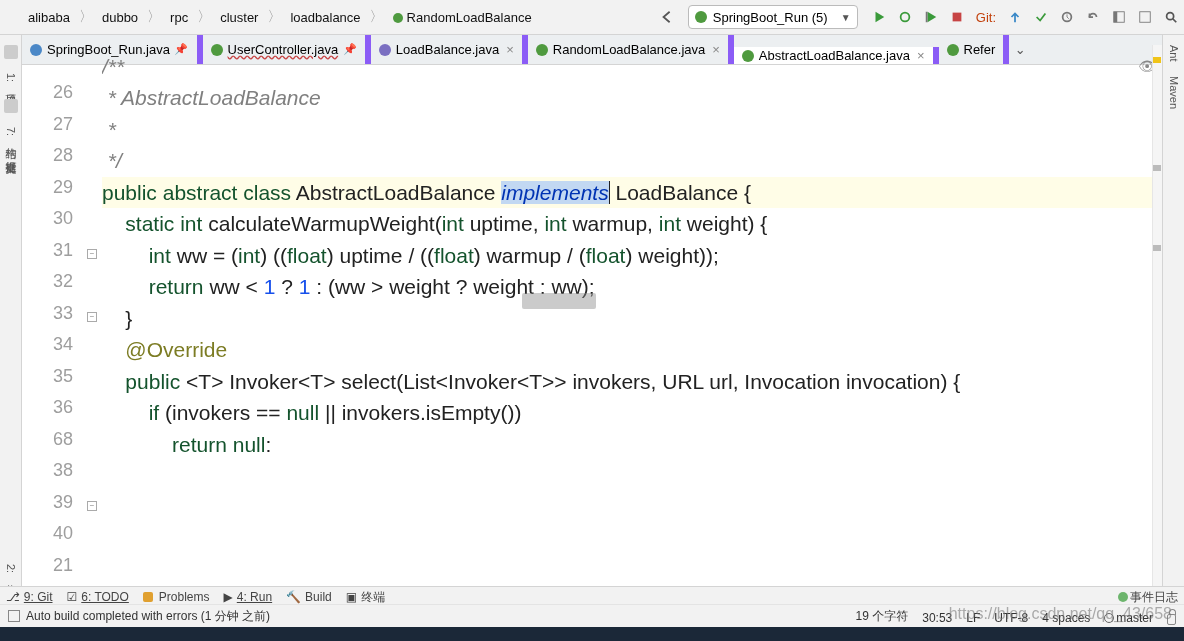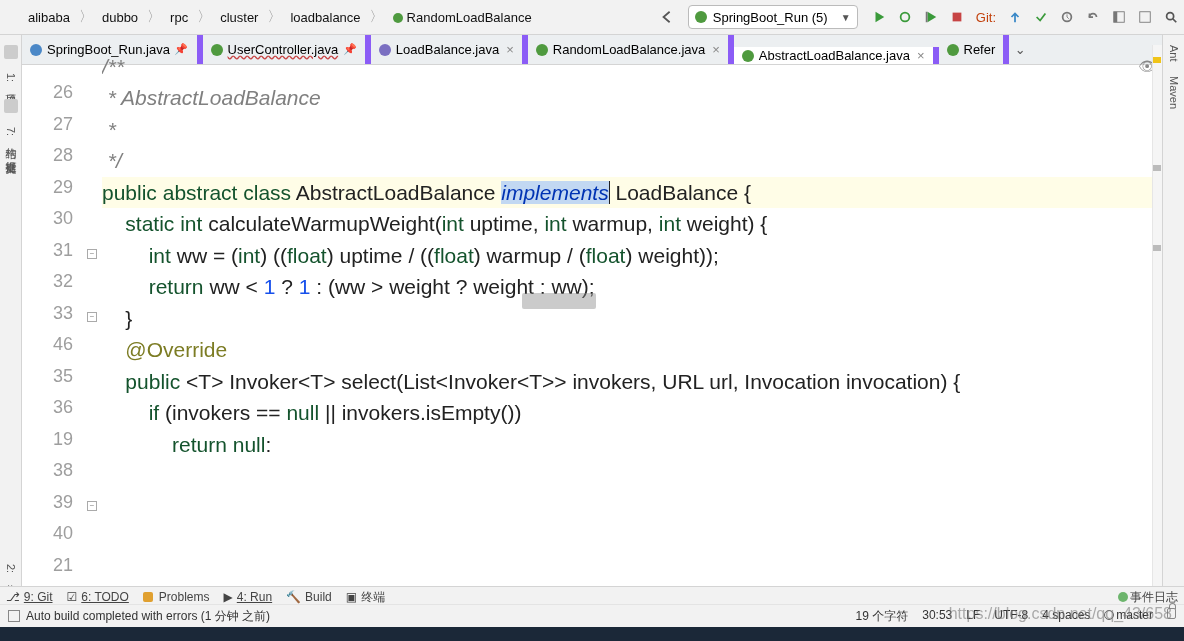--- a/index.html
+++ b/index.html
@@ -59,21 +59,21 @@
 .bottombar{position:absolute;left:0;right:0;bottom:34px;height:21px;background:#f2f2f2;border-top:1px solid #d4d4d4;display:flex;align-items:center;padding:0 6px;gap:14px;color:#444;font-size:12px;}
 .bottombar .item{display:flex;align-items:center;gap:4px;cursor:pointer;}
 .bottombar .u{text-decoration:underline;}
 .bottombar .warn::before{content:"";width:10px;height:10px;background:#e0a030;border-radius:2px;display:inline-block;margin-right:2px;}
 .bottombar .right{margin-left:auto;display:flex;align-items:center;gap:2px;}
 .evdot{width:10px;height:10px;border-radius:50%;background:#6db56d;}
 
 
 .status{position:absolute;left:0;right:0;bottom:14px;height:23px;background:#f2f2f2;border-top:1px solid #e4e4e4;display:flex;align-items:center;padding:0 8px;color:#333;font-size:12px;}
 .status .msg{display:flex;align-items:center;gap:6px;}
-.status .ri{margin-left:auto;display:flex;gap:14px;align-items:flex-start;}
+.status .ri{margin-left:auto;display:flex;gap:14px;align-items:flex-end;}
 .lock{width:9px;height:11px;border:1px solid #888;border-radius:2px;position:relative;}
 .lock::before{content:"";position:absolute;top:-6px;left:1px;width:5px;height:5px;border:1px solid #888;border-bottom:none;border-radius:4px 4px 0 0;}
 .branch::before{content:"";display:inline-block;width:8px;height:8px;border:1px solid #666;border-radius:50%;margin-right:2px;vertical-align:middle;}
 
 
 .taskbar{position:absolute;left:0;right:0;bottom:0;height:14px;background:#1b2838;}
 .watermark{position:absolute;right:12px;bottom:18px;color:rgba(120,120,120,.6);font-size:16px;}
 </style>
 </head>
 <body>
@@ -215,24 +215,24 @@
 <div class="editor">
   <div class="gutter">
     <div class="gline">26</div>
     <div class="gline">27</div>
     <div class="gline">28</div>
     <div class="gline">29</div>
     <div class="gline">30</div>
     <div class="gline">31<span class="fold">−</span></div>
     <div class="gline">32</div>
     <div class="gline">33<span class="fold">−</span></div>
-    <div class="gline">46</div>
+    <div class="gline">34</div>
     <div class="gline">35</div>
     <div class="gline">36</div>
-    <div class="gline">19</div>
+    <div class="gline">68</div>
     <div class="gline">38</div>
     <div class="gline">39<span class="fold">−</span></div>
     <div class="gline">40</div>
     <div class="gline">21</div>
   </div>
   <div class="code" id="code"><div></div><div><span class="comment">/**</span></div><div><span class="comment"> * AbstractLoadBalance</span></div><div><span class="comment"> *</span></div><div><span class="comment"> */</span></div><div class="line-hl"><span class="kw">public</span> <span class="kw">abstract</span> <span class="kw">class</span> AbstractLoadBalance <span class="hl"><span class="kw-i">implements</span></span><span class="caret"></span> LoadBalance {</div><div></div><div>    <span class="kw">static</span> <span class="kw">int</span> calculateWarmupWeight(<span class="kw">int</span> uptime, <span class="kw">int</span> warmup, <span class="kw">int</span> weight) {</div><div>        <span class="kw">int</span> ww = (<span class="kw">int</span>) ((<span class="kw">float</span>) uptime / ((<span class="kw">float</span>) warmup / (<span class="kw">float</span>) weight));</div><div>        <span class="kw">return</span> ww &lt; <span class="num">1</span> ? <span class="num">1</span> : (ww &gt; weight ? weight : ww);</div><div>    }</div><div></div><div>    <span class="ann">@Override</span></div><div>    <span class="kw">public</span> &lt;T&gt; Invoker&lt;T&gt; select(List&lt;Invoker&lt;T&gt;&gt; invokers, URL url, Invocation invocation) {</div><div>        <span class="kw">if</span> (invokers == <span class="kw">null</span> || invokers.isEmpty())</div><div>            <span class="kw">return</span> <span class="kw">null</span>:</div>
     <span class="eye">👁</span>
     <div class="markstrip">
       <div class="m" style="top:12px;background:#f0c419"></div>
       <div class="m" style="top:120px;background:#bbb"></div>

